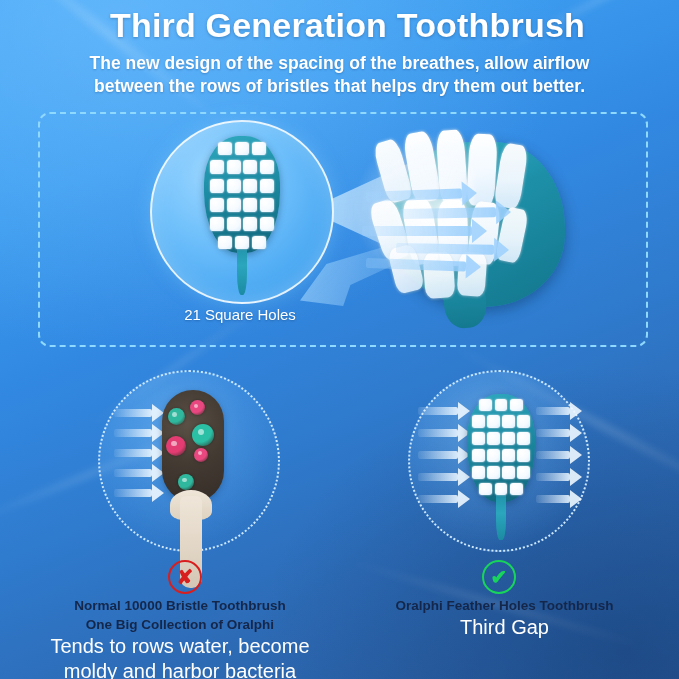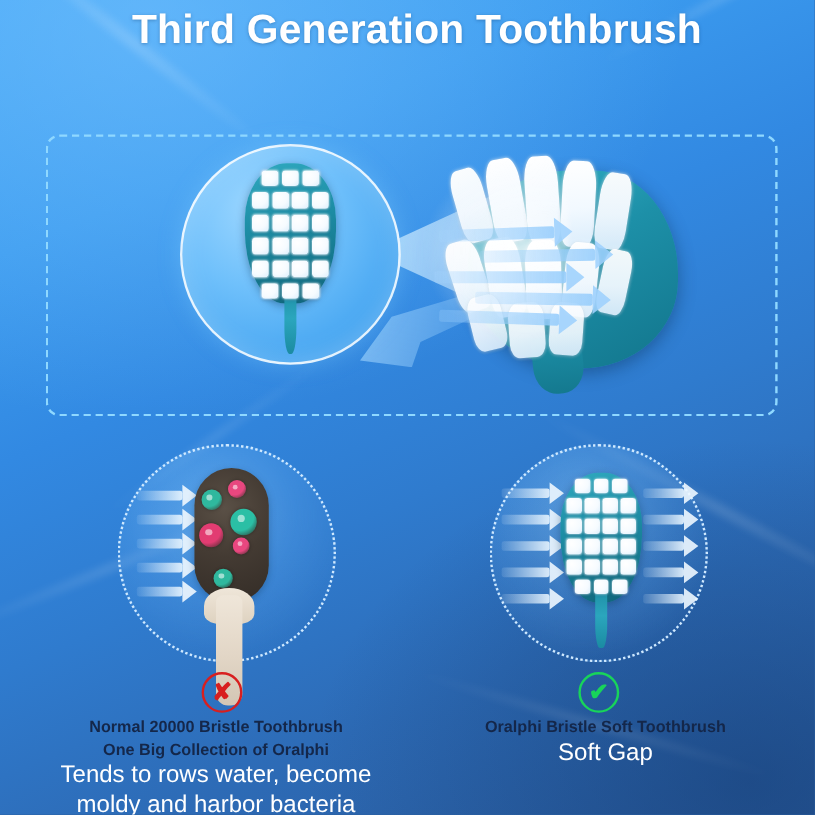--- a/index.html
+++ b/index.html
@@ -164,20 +164,24 @@
 <div id="stage">
 
   <div class="caustic c1"></div>
   <div class="caustic c2"></div>
   <div class="caustic c3"></div>
   <div class="caustic c4"></div>
   <div class="caustic c5"></div>
   <div class="caustic c6"></div>
 
   <div class="title">Third Generation Toothbrush</div>
+  <div class="subtitle">
+    <div>The new design of the spacing of the breathes, allow airflow</div>
+    <div>between the rows of bristles that helps dry them out better.</div>
+  </div>
 
   <div class="panel"></div>
 
   <div class="funnel"></div>
   <div class="funnel2"></div>
 
   <div class="mag">
     <div class="head" id="flat-head" style="left:52px;top:14px;width:76px;height:150px;">
       <div class="plate"></div>
       <div class="neck"></div>
@@ -200,20 +204,21 @@
           <div class="tuft" style="left: 6.25px; top: 81px; width: 14px; height: 14px;"></div>
           <div class="tuft" style="left: 22.75px; top: 81px; width: 14px; height: 14px;"></div>
           <div class="tuft" style="left: 39.25px; top: 81px; width: 14px; height: 14px;"></div>
           <div class="tuft" style="left: 55.75px; top: 81px; width: 14px; height: 14px;"></div>
           <div class="tuft" style="left: 14px; top: 100px; width: 14px; height: 13px;"></div>
           <div class="tuft" style="left: 31px; top: 100px; width: 14px; height: 13px;"></div>
           <div class="tuft" style="left: 48px; top: 100px; width: 14px; height: 13px;"></div>
         </div>
     </div>
   </div>
+  <div style="position: absolute; left: 150px; top: 306px; width: 180px; text-align: center; color: rgb(255, 255, 255); font-size: 15px; text-shadow: rgba(12, 52, 100, 0.35) 0px 1px 2px;">21 Square Holes</div>
 
   <div class="brush3d">
     <div class="b3-head"></div>
     <div class="b3-handle"></div>
     <div id="bristles3d">
         <div class="bristle" style="left: 8px; top: 12px; width: 26px; height: 62px; transform: rotate(-16deg); opacity: 0.98;"></div>
         <div class="bristle" style="left: 36px; top: 4px; width: 28px; height: 70px; transform: rotate(-10deg); opacity: 1;"></div>
         <div class="bristle" style="left: 66px; top: 2px; width: 28px; height: 74px; transform: rotate(-4deg); opacity: 1;"></div>
         <div class="bristle" style="left: 96px; top: 6px; width: 28px; height: 72px; transform: rotate(3deg); opacity: 1;"></div>
         <div class="bristle" style="left: 126px; top: 16px; width: 26px; height: 64px; transform: rotate(9deg); opacity: 0.97;"></div>
@@ -286,21 +291,21 @@
     </div>
     <div class="dirty-flare"></div>
     <div class="dirty-handle"></div>
   </div>
 
   <div class="badge" style="left:168px;top:560px;color:#d81f1f;">
     <span>✘</span>
   </div>
 
   <div class="cap" style="left:0;top:596px;width:360px;">
-    <div class="l-dark">Normal 20000 Bristle Toothbrush</div>
+    <div class="l-dark">Normal 10000 Bristle Toothbrush</div>
     <div class="l-dark">One Big Collection of Oralphi</div>
     <div class="l-white">Tends to rows water, become</div>
     <div class="l-white">moldy and harbor bacteria</div>
   </div>
 
   <div class="circle-dash" style="left:408px;top:370px;width:182px;height:182px;">
     <div id="arrows-right-in">
         <div class="arw" style="left: 8px; top: 28px; width: 52px; height: 22px; opacity: 0.95;">
           <div class="shaft" style="width: 40px; height: 8px; background: linear-gradient(90deg, rgba(255, 255, 255, 0.1), rgba(234, 246, 255, 0.95));"></div>
           <div class="headtri" style="left: 40px; border-top-width: 9px; border-bottom-width: 9px; border-left: 12px solid rgba(238, 248, 255, 0.95);"></div>
@@ -372,17 +377,17 @@
           <div class="headtri" style="left: 34px; border-top-width: 9px; border-bottom-width: 9px; border-left: 12px solid rgba(238, 248, 255, 0.95);"></div>
         </div>
       </div>
   </div>
 
   <div class="badge" style="left:482px;top:560px;color:#18d45a;">
     <span>✔</span>
   </div>
 
   <div class="cap" style="left:330px;top:596px;width:349px;">
-    <div class="l-dark">Oralphi Bristle Soft Toothbrush</div>
-    <div class="l-white">Soft Gap</div>
+    <div class="l-dark">Oralphi Feather Holes Toothbrush</div>
+    <div class="l-white">Third Gap</div>
   </div>
 
 </div>
 
 </body></html>

